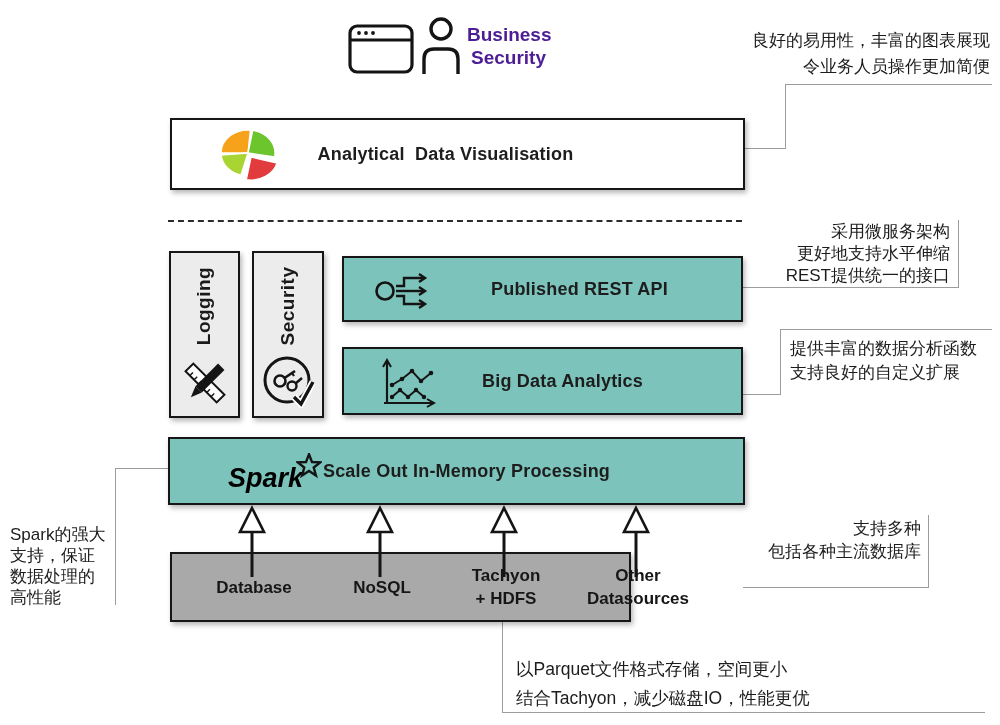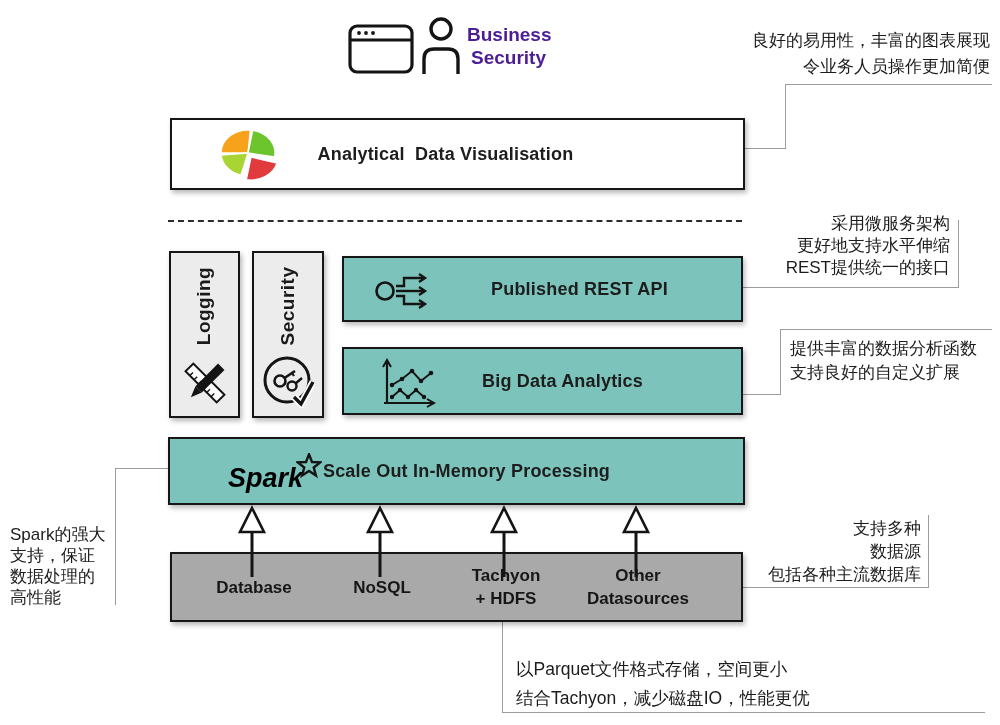--- a/index.html
+++ b/index.html
@@ -92,21 +92,21 @@
       <path d="M30,26 L3,26 A27,23 0 0 1 32.4,3.1 Z" fill="#f7a21b" stroke="#fff" stroke-width="1.4"></path>
       <path d="M30,26 L34.7,3.3 A27,23 0 0 1 56.6,30 Z" fill="#6cc52d" stroke="#fff" stroke-width="1.4"></path>
       <path d="M33,30 L59.1,36 A27,23 0 0 1 28.3,52.7 Z" fill="#e23b3e" stroke="#fff" stroke-width="1.4"></path>
       <path d="M30,26 L23,48.2 A27,23 0 0 1 3.1,28 Z" fill="#a8d531" stroke="#fff" stroke-width="1.4"></path>
     </svg>
     <div class="fill-label box-label" style="padding-right:24px;">Analytical  Data Visualisation</div>
   </div>
 
   <div style="position:absolute; left:168px; top:220px; width:574px; height:0; border-top:2px dashed #2b2b2b;"></div>
 
-  <div class="note r" style="left:750px; top:213px; width:200px;">
+  <div class="note r" style="left:750px; top:221px; width:200px;">
     <div>采用微服务架构</div>
     <div>更好地支持水平伸缩</div>
     <div>REST提供统一的接口</div>
   </div>
 
   <div class="note" style="left:790px; top:337px; width:205px; line-height:24px;">
     <div>提供丰富的数据分析函数</div>
     <div>支持良好的自定义扩展</div>
   </div>
 
@@ -209,42 +209,41 @@
   </svg>
   <svg class="arrow" style="left:488px; top:505px;" width="32" height="74" viewBox="0 0 32 74">
     <polygon points="16,3 28,27 4,27" fill="#fff" stroke="#141414" stroke-width="2.6"></polygon>
     <line x1="16" y1="27" x2="16" y2="72" stroke="#141414" stroke-width="3"></line>
   </svg>
   <svg class="arrow" style="left:620px; top:505px;" width="32" height="74" viewBox="0 0 32 74">
     <polygon points="16,3 28,27 4,27" fill="#fff" stroke="#141414" stroke-width="2.6"></polygon>
     <line x1="16" y1="27" x2="16" y2="72" stroke="#141414" stroke-width="3"></line>
   </svg>
 
-  <div class="dbox mgray" style="left:170px; top:552px; width:573px; height:70px;">
+  <div class="dbox mgray" style="left:170px; top:552px; width:461px; height:70px;">
     <div class="ds-item" style="left:17px;">
       <div>Database</div>
       <div></div>
     </div>
     <div class="ds-item" style="left:145px;">
       <div>NoSQL</div>
       <div></div>
     </div>
     <div class="ds-item" style="left:269px;">
       <div>Tachyon</div>
       <div>+ HDFS</div>
     </div>
     <div class="ds-item" style="left:401px;">
       <div>Other</div>
       <div>Datasources</div>
     </div>
   </div>
 
   <div class="note r" style="left:720px; top:517px; width:201px; line-height:23px;">
     <div>支持多种</div>
-    <div>数据源</div>
     <div>包括各种主流数据库</div>
   </div>
 
   <div class="note" style="left:516px; top:655px; width:400px; font-size:17.5px; line-height:29px;">
     <div>以Parquet文件格式存储，空间更小</div>
     <div>结合Tachyon，减少磁盘IO，性能更优</div>
   </div>
 
 </div>
 

